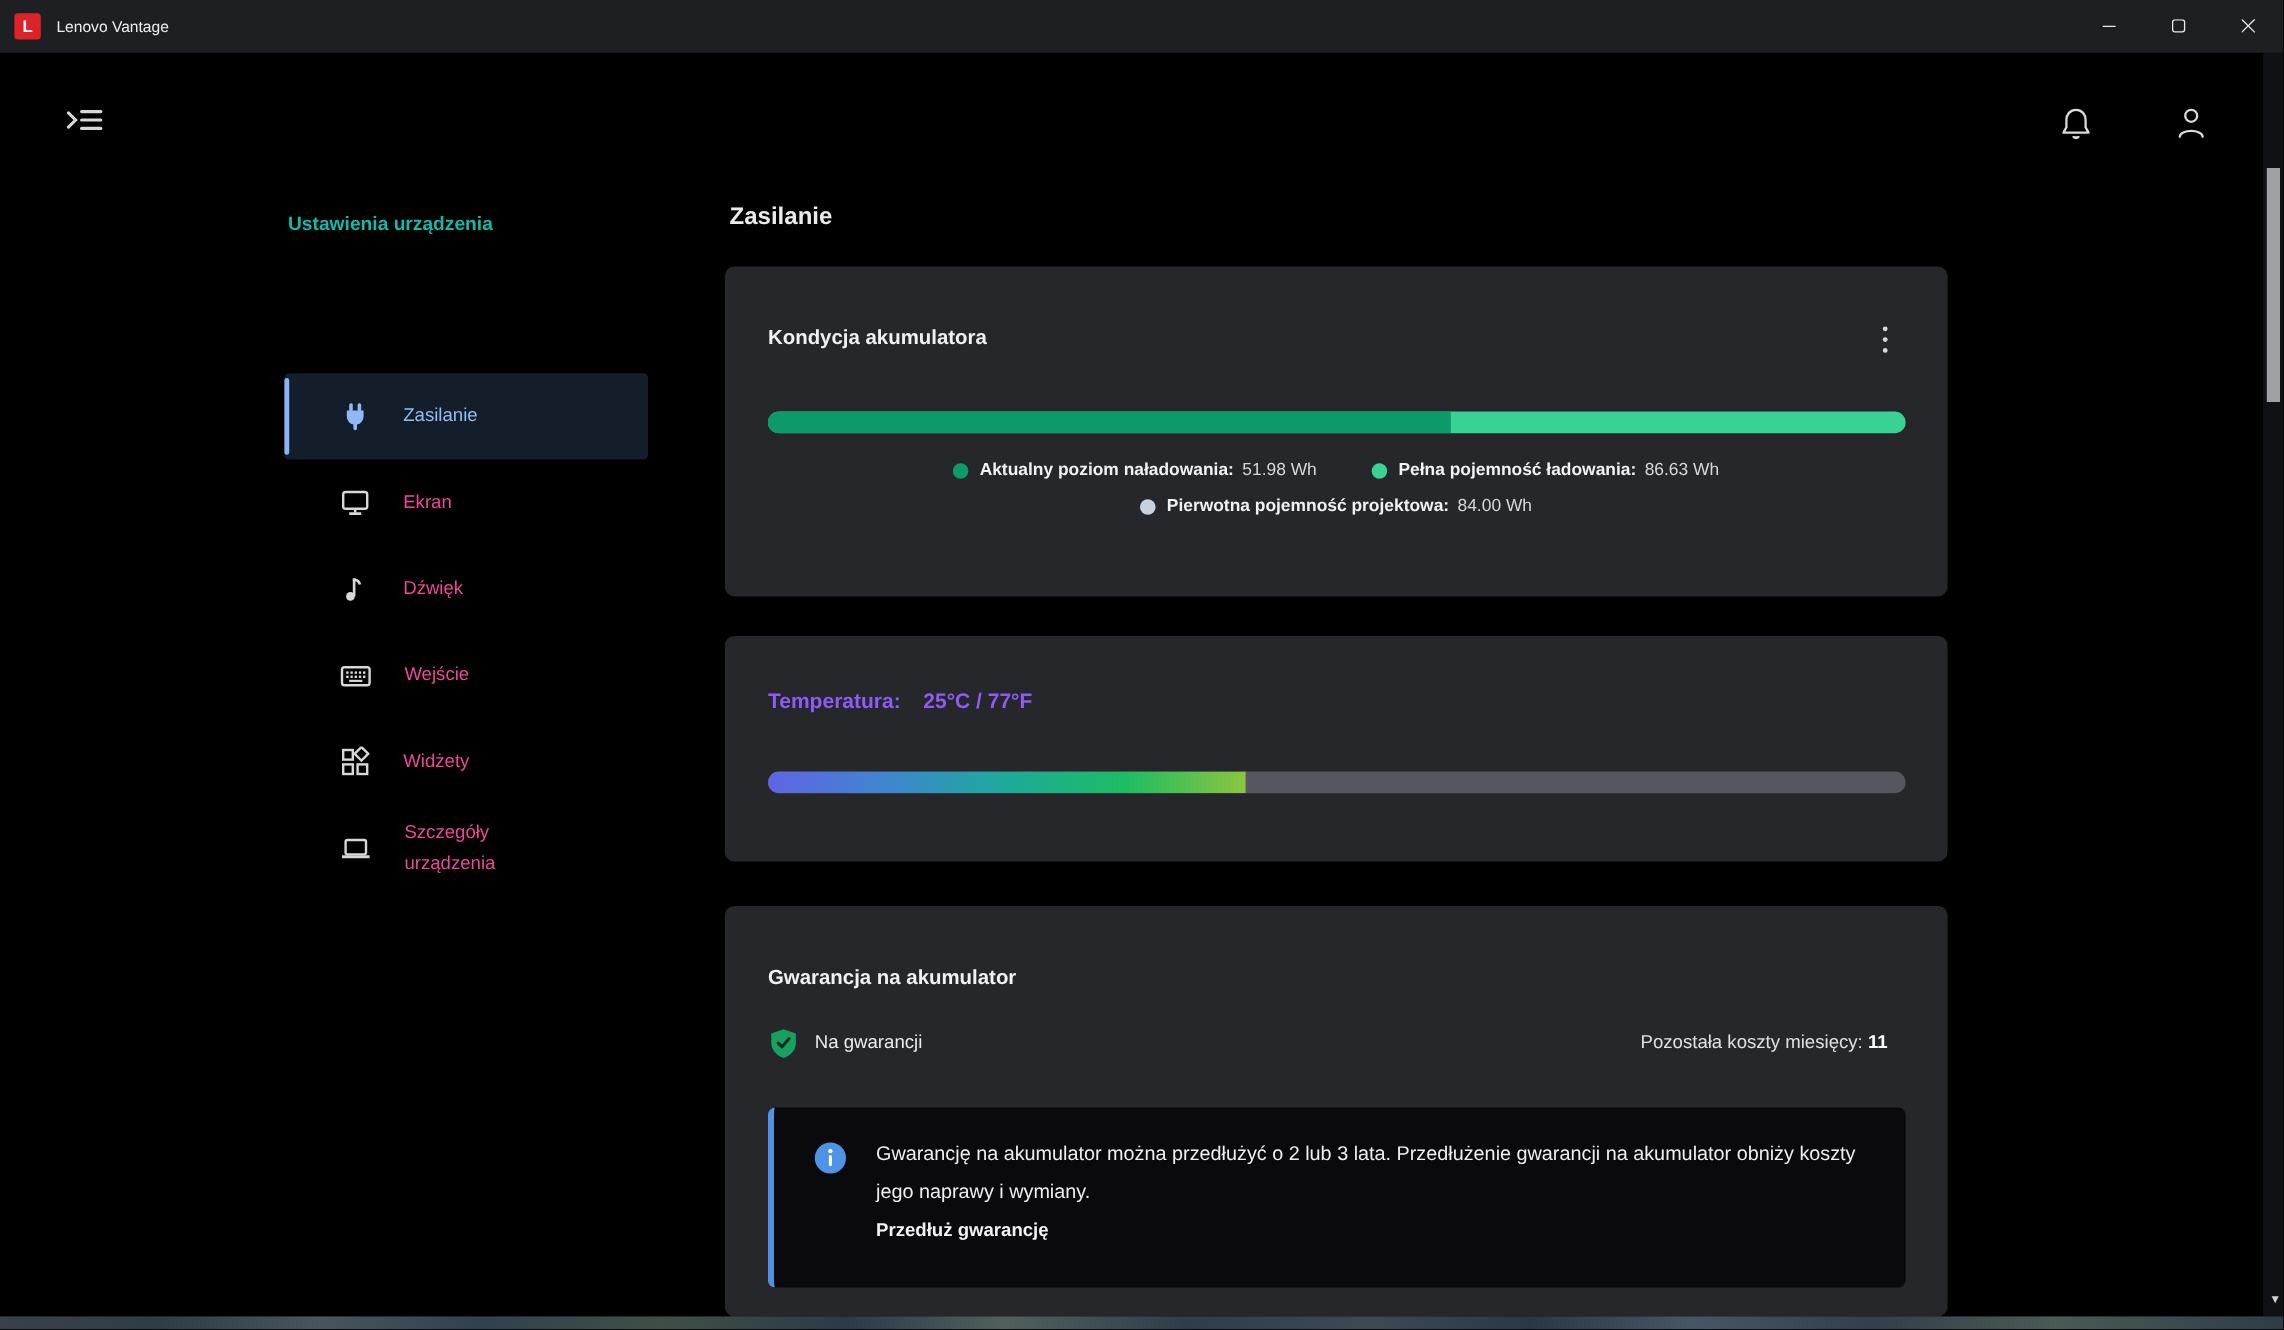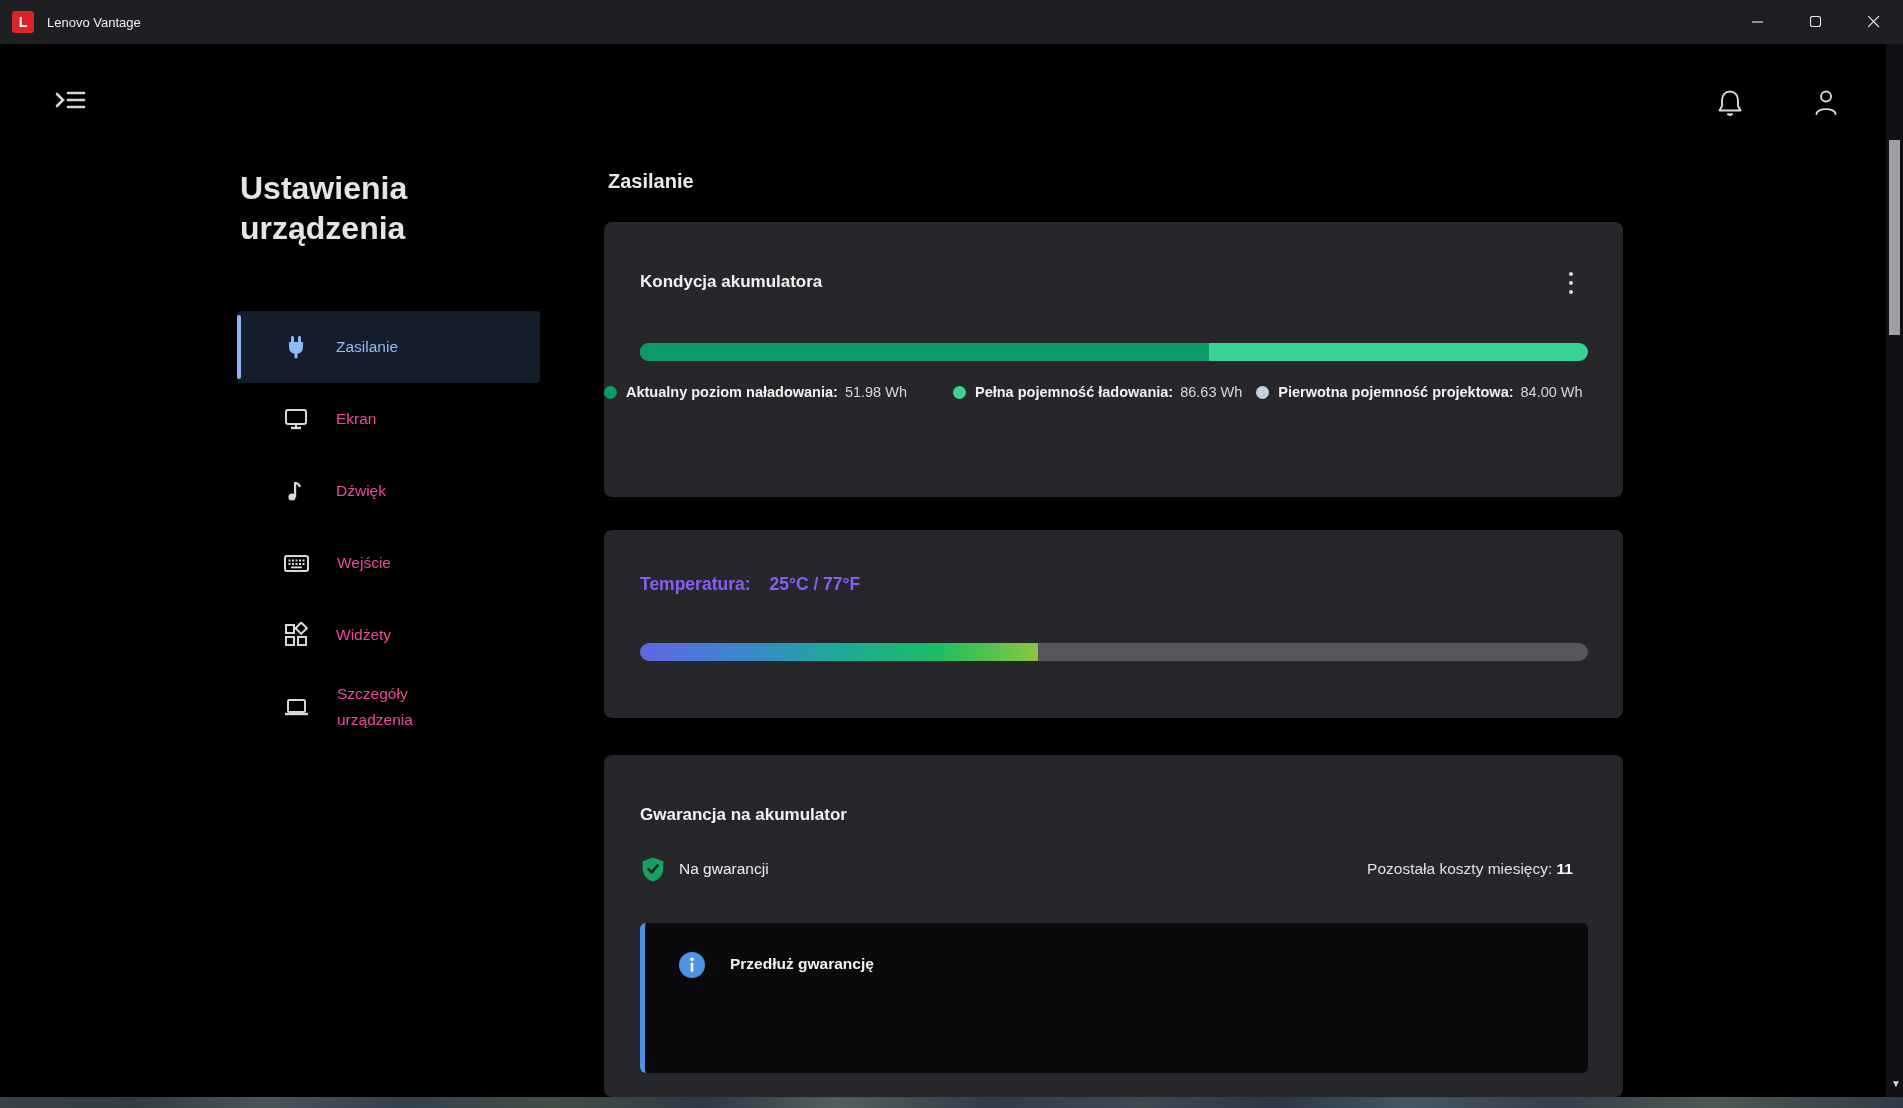--- a/index.html
+++ b/index.html
@@ -18,21 +18,21 @@
   .win-controls { position:absolute; right:0; top:0; height:44px; display:flex; }
   .win-btn { width:58px; height:44px; display:flex; align-items:center; justify-content:center; }
   .win-btn svg { stroke:#eaeaea; stroke-width:1.1; fill:none; }
   
   .menu-btn { position:absolute; left:54px; top:88px; background:none; border:none; cursor:pointer; }
   .top-right-icon { position:absolute; top:88px; background:none; border:none; cursor:pointer; }
   .bell-pos { left:1716px; }
   .person-pos { left:1812px; }
   
   .side-heading { position:absolute; left:240px; top:168px; width:230px;
-    font-size:32px; line-height:40px; font-weight:600; color:#e5e5e5; }
+    font-size:16px; line-height:40px; font-weight:600; color:#14b8a6; }
   .nav { position:absolute; left:237px; top:311px; width:303px; }
   .nav-item { position:relative; height:72px; display:flex; align-items:center;
     padding-left:46px; gap:27px; cursor:pointer; border-radius:4px; }
   .nav-item .label { font-size:15.5px; color:#ec4899; width:150px; line-height:26px; }
   .nav-item svg { flex:0 0 auto; }
   .nav-item.selected { background:#141e2b; }
   .nav-item.selected::before { content:""; position:absolute; left:0; top:4px; bottom:4px;
     width:4px; border-radius:3px; background:#8ab4f8; }
   .nav-item.selected .label { color:#93bbf4; }
   
@@ -46,21 +46,21 @@
     font-weight:bold; color:#f1f1f1; }
   .kebab { position:absolute; right:46px; top:46px; background:none; border:none;
     cursor:pointer; display:flex; flex-direction:column; gap:5px; padding:4px; }
   .kebab i { width:4px; height:4px; border-radius:50%; background:#d9d9d9; }
   
   .bar { position:absolute; left:36px; top:121px; width:948px; height:18px;
     border-radius:9px; overflow:hidden; }
   .bar-full-bg { background:#38d292; }
   .bar-current { height:100%; background:#0c9a6b; }
   .legend { position:absolute; left:0; right:0; top:162px; display:flex;
-    flex-direction:row; align-items:center; gap:14px; }
+    flex-direction:column; align-items:center; gap:14px; }
   .legend-row { display:flex; gap:46px; }
   .legend-item { display:flex; align-items:center; gap:9px; font-size:14.5px; }
   .dot { width:13px; height:13px; border-radius:50%; }
   .legend-label { font-weight:bold; color:#f2f2f2; }
   .legend-value { color:#d8d8d8; margin-left:-2px; }
   
   .temp-title { position:absolute; left:36px; top:44px; font-size:17.5px;
     font-weight:bold; color:#8b5cf6; }
   .temp-value { margin-left:14px; }
   .temp-bar { position:absolute; left:36px; top:113px; width:948px; height:18px;
@@ -259,20 +259,21 @@
       </svg>
       <span class="status-text">Na gwarancji</span>
       <span class="months"><span>Pozostała koszty miesięcy: </span><b>11</b></span>
     </div>
     <div class="info-box">
       <svg class="info-icon" width="28" height="28" viewBox="0 0 28 28">
         <circle cx="14" cy="14" r="13" fill="#4f93e4"></circle>
         <circle cx="14" cy="8.3" r="1.8" fill="#ffffff"></circle>
         <rect x="12.7" y="11.6" width="2.6" height="9.2" rx="1.3" fill="#ffffff"></rect>
       </svg>
+      <div class="info-text">Gwarancję na akumulator można przedłużyć o 2 lub 3 lata. Przedłużenie gwarancji na akumulator obniży koszty jego naprawy i wymiany.</div>
       <button class="info-action">Przedłuż gwarancję</button>
     </div>
   </section>
 
   <div class="scroll-track">
     <div class="scroll-thumb"></div>
     <div class="scroll-down">▼</div>
   </div>
 
   <div class="desktop-strip"></div>

